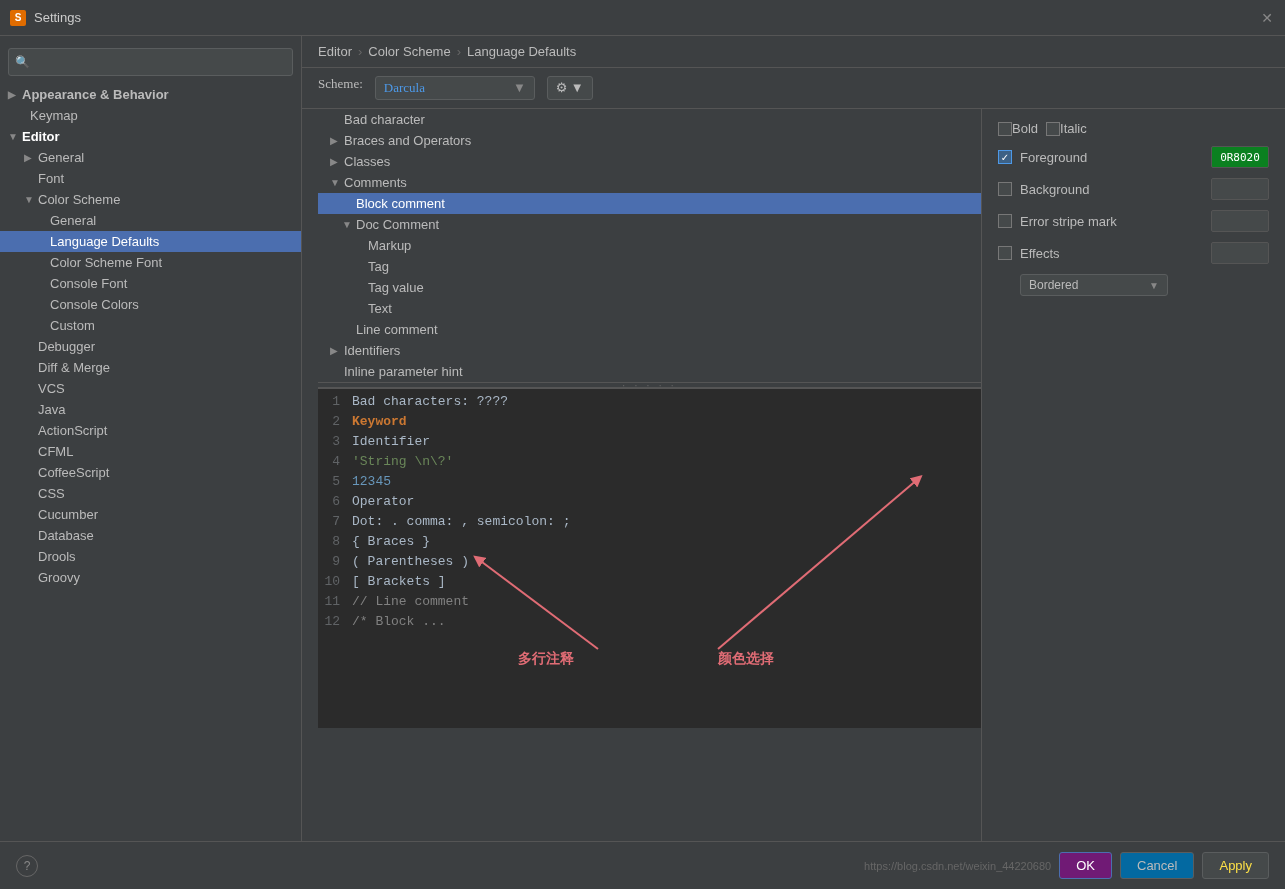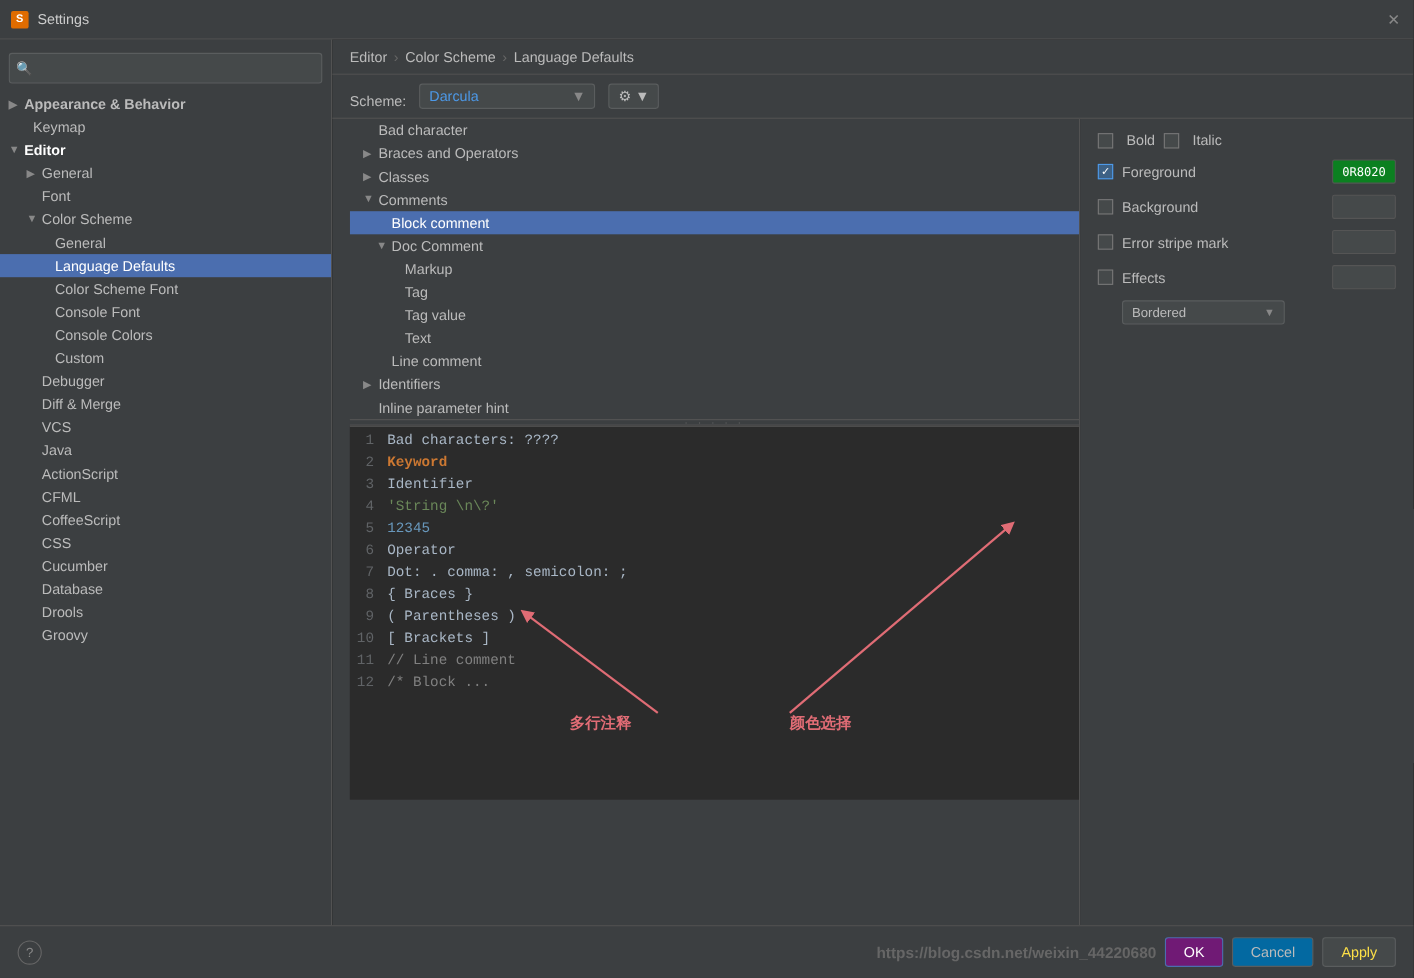--- a/index.html
+++ b/index.html
@@ -122,25 +122,26 @@
       border-bottom: 1px solid #555;
       gap: 6px;
       color: #bbbbbb;
       font-size: 13px;
     }
     .breadcrumb-sep { color: #666; }
 
     
     .scheme-row {
       display: flex;
-      align-items: flex-end;
+      align-items: flex-start;
       padding: 8px 16px;
       background: #3c3f41;
       border-bottom: 1px solid #555;
       gap: 12px;
+      font-family: Liberation Serif, serif;
     }
     .scheme-label { color: #bbbbbb; }
     .scheme-select {
       display: flex;
       align-items: center;
       background: #45494a;
       border: 1px solid #5a5d5e;
       border-radius: 3px;
       padding: 3px 8px;
       min-width: 160px;
@@ -225,21 +226,21 @@
       background: #45494a;
     }
     .props-bold-italic {
       display: flex;
       gap: 8px;
       margin-bottom: 10px;
     }
     .props-bi-item {
       display: flex;
       align-items: center;
-      gap: 12px;
+      gap: 0;
     }
 
     
     .effects-dropdown {
       display: flex;
       align-items: center;
       background: #45494a;
       border: 1px solid #5a5d5e;
       border-radius: 3px;
       padding: 3px 8px;
@@ -296,21 +297,21 @@
     .help-btn {
       width: 22px; height: 22px;
       border: 1px solid #666;
       border-radius: 50%;
       display: flex; align-items: center; justify-content: center;
       cursor: pointer;
       color: #888;
       font-size: 12px;
     }
     .bottom-right { display: flex; align-items: center; gap: 8px; }
-    .url-text { font-size: 14px; color: #666; font-weight: bold; }
+    .url-text { font-size: 11px; color: #666; }
     .btn {
       padding: 5px 16px;
       border-radius: 3px;
       cursor: pointer;
       font-size: 13px;
       border: 1px solid transparent;
     }
     .btn-ok { background: #701a75; color: white; border-color: #4b6eaf; }
     .btn-cancel { background: #0369a1; color: #bbbbbb; border-color: #5a5d5e; }
     .btn-apply { background: #45494a; color: #fde047; border-color: #5a5d5e; }

